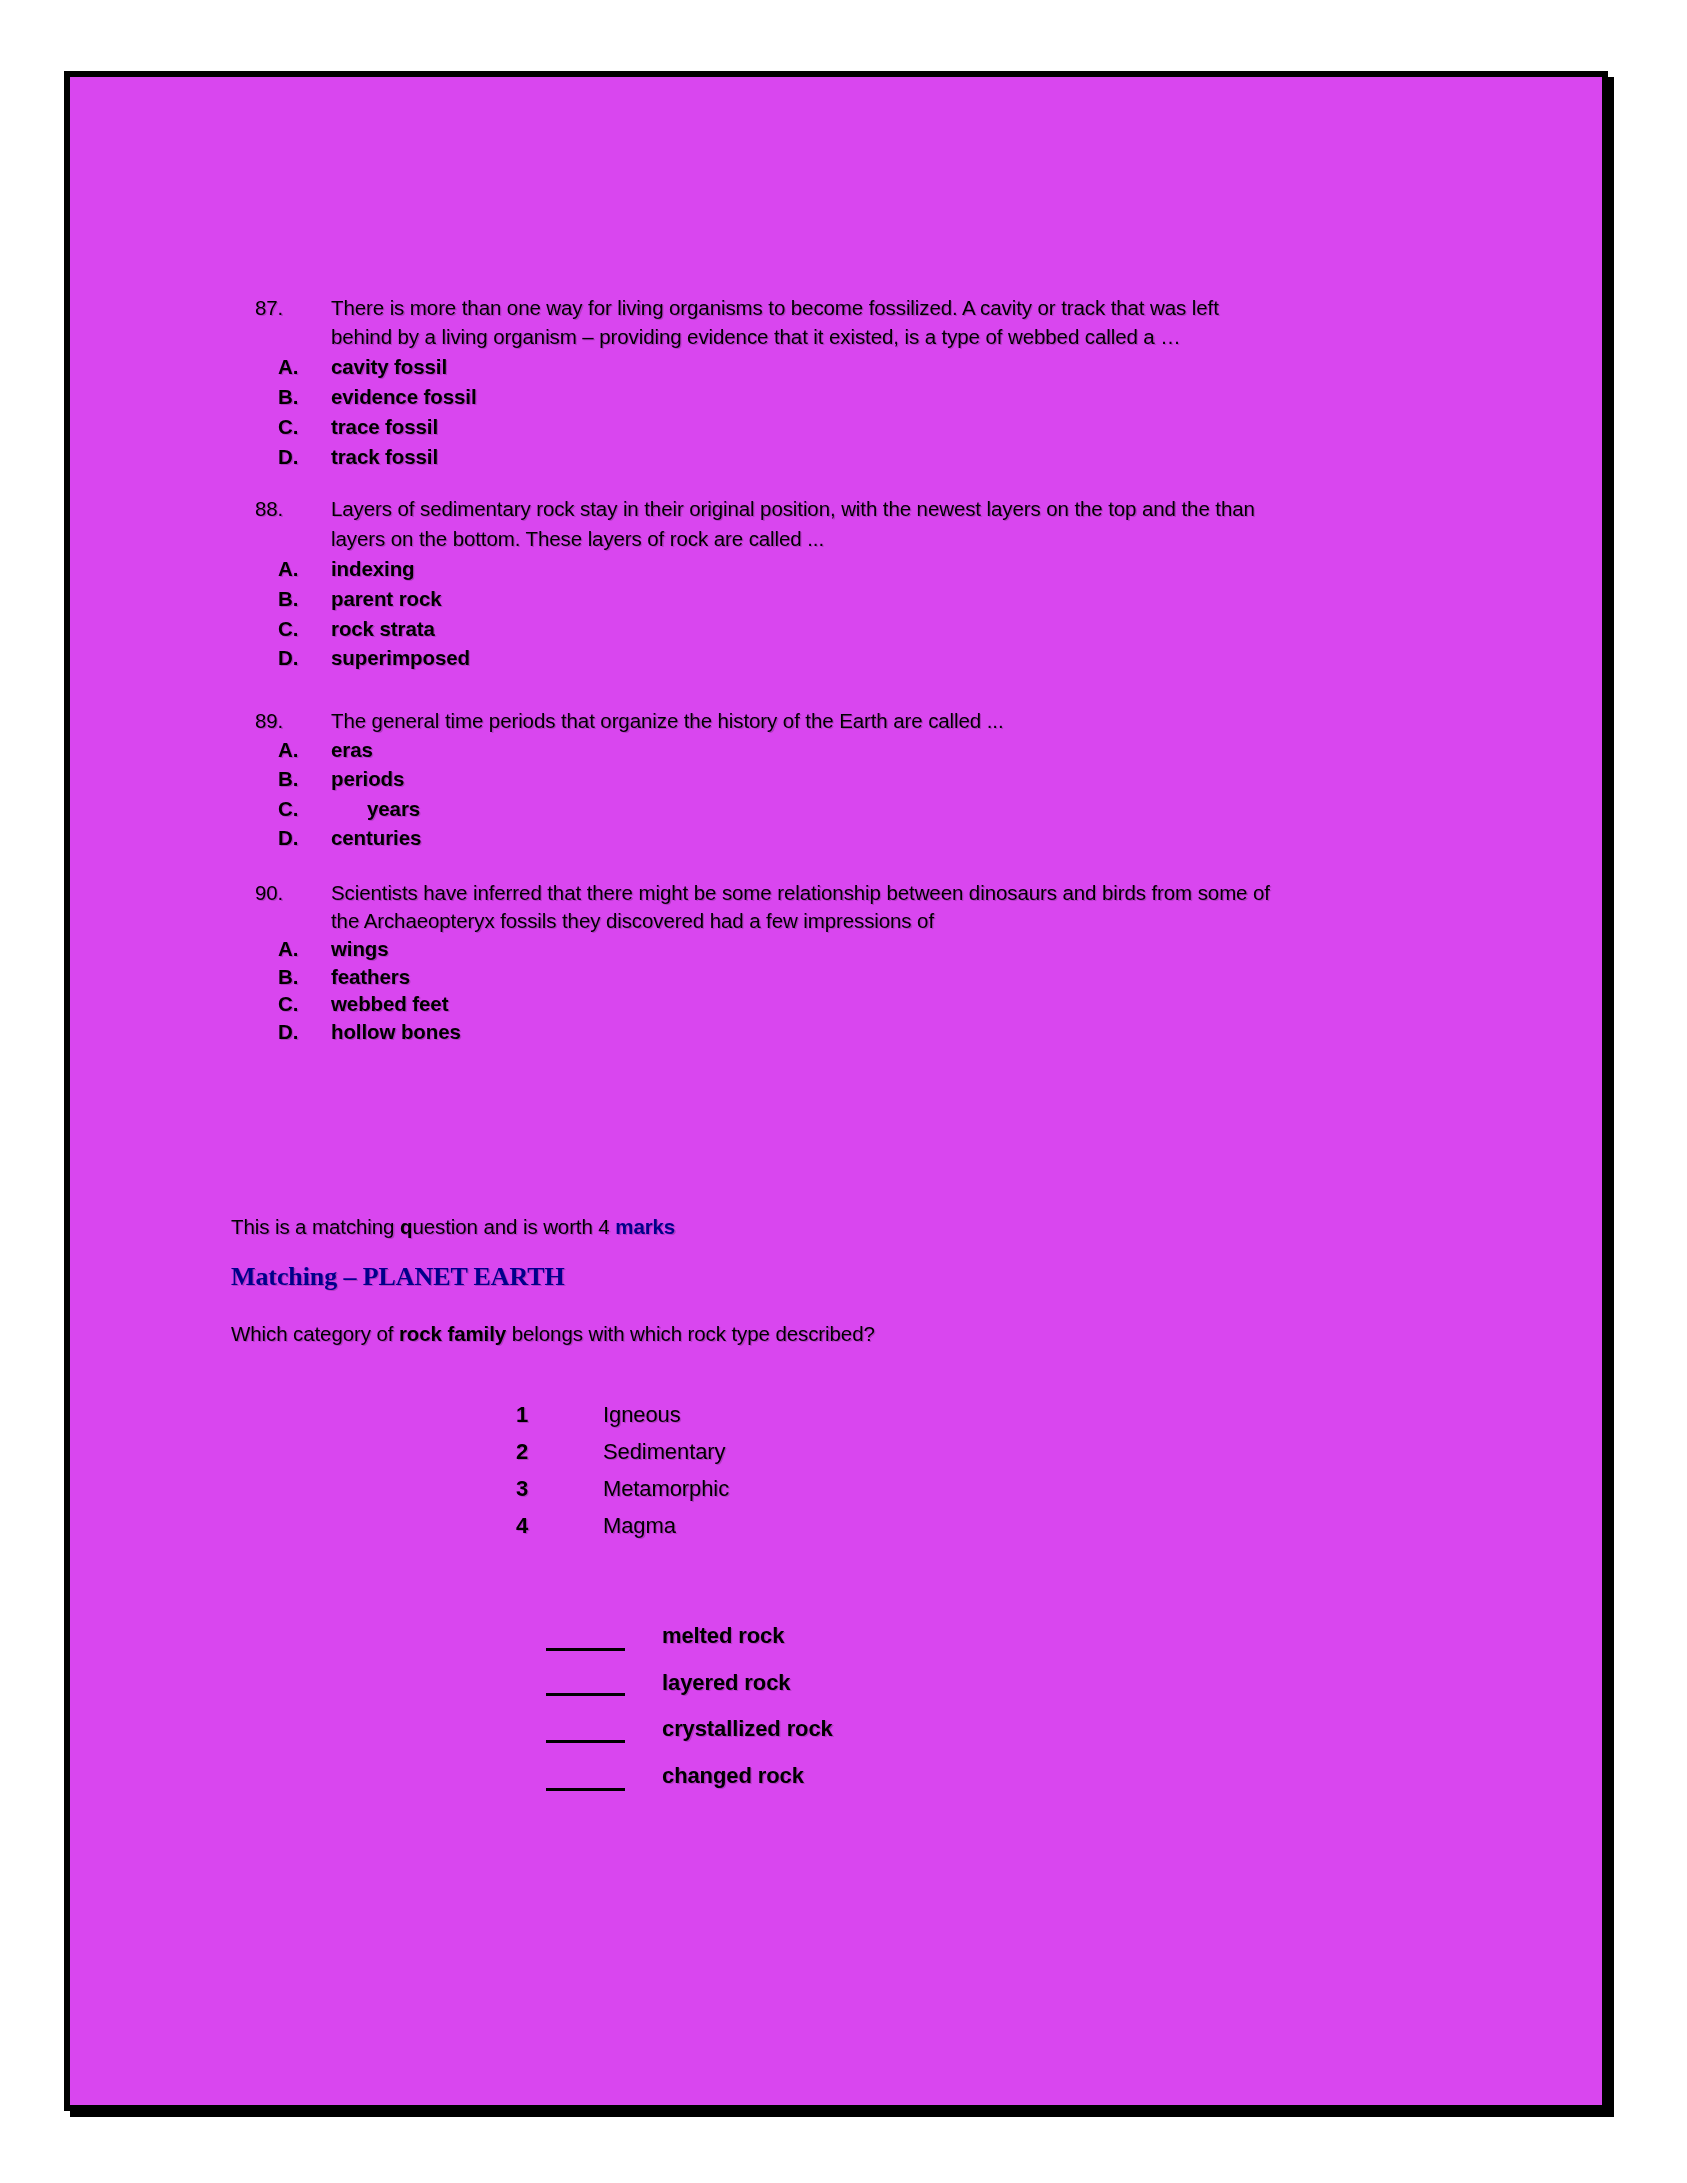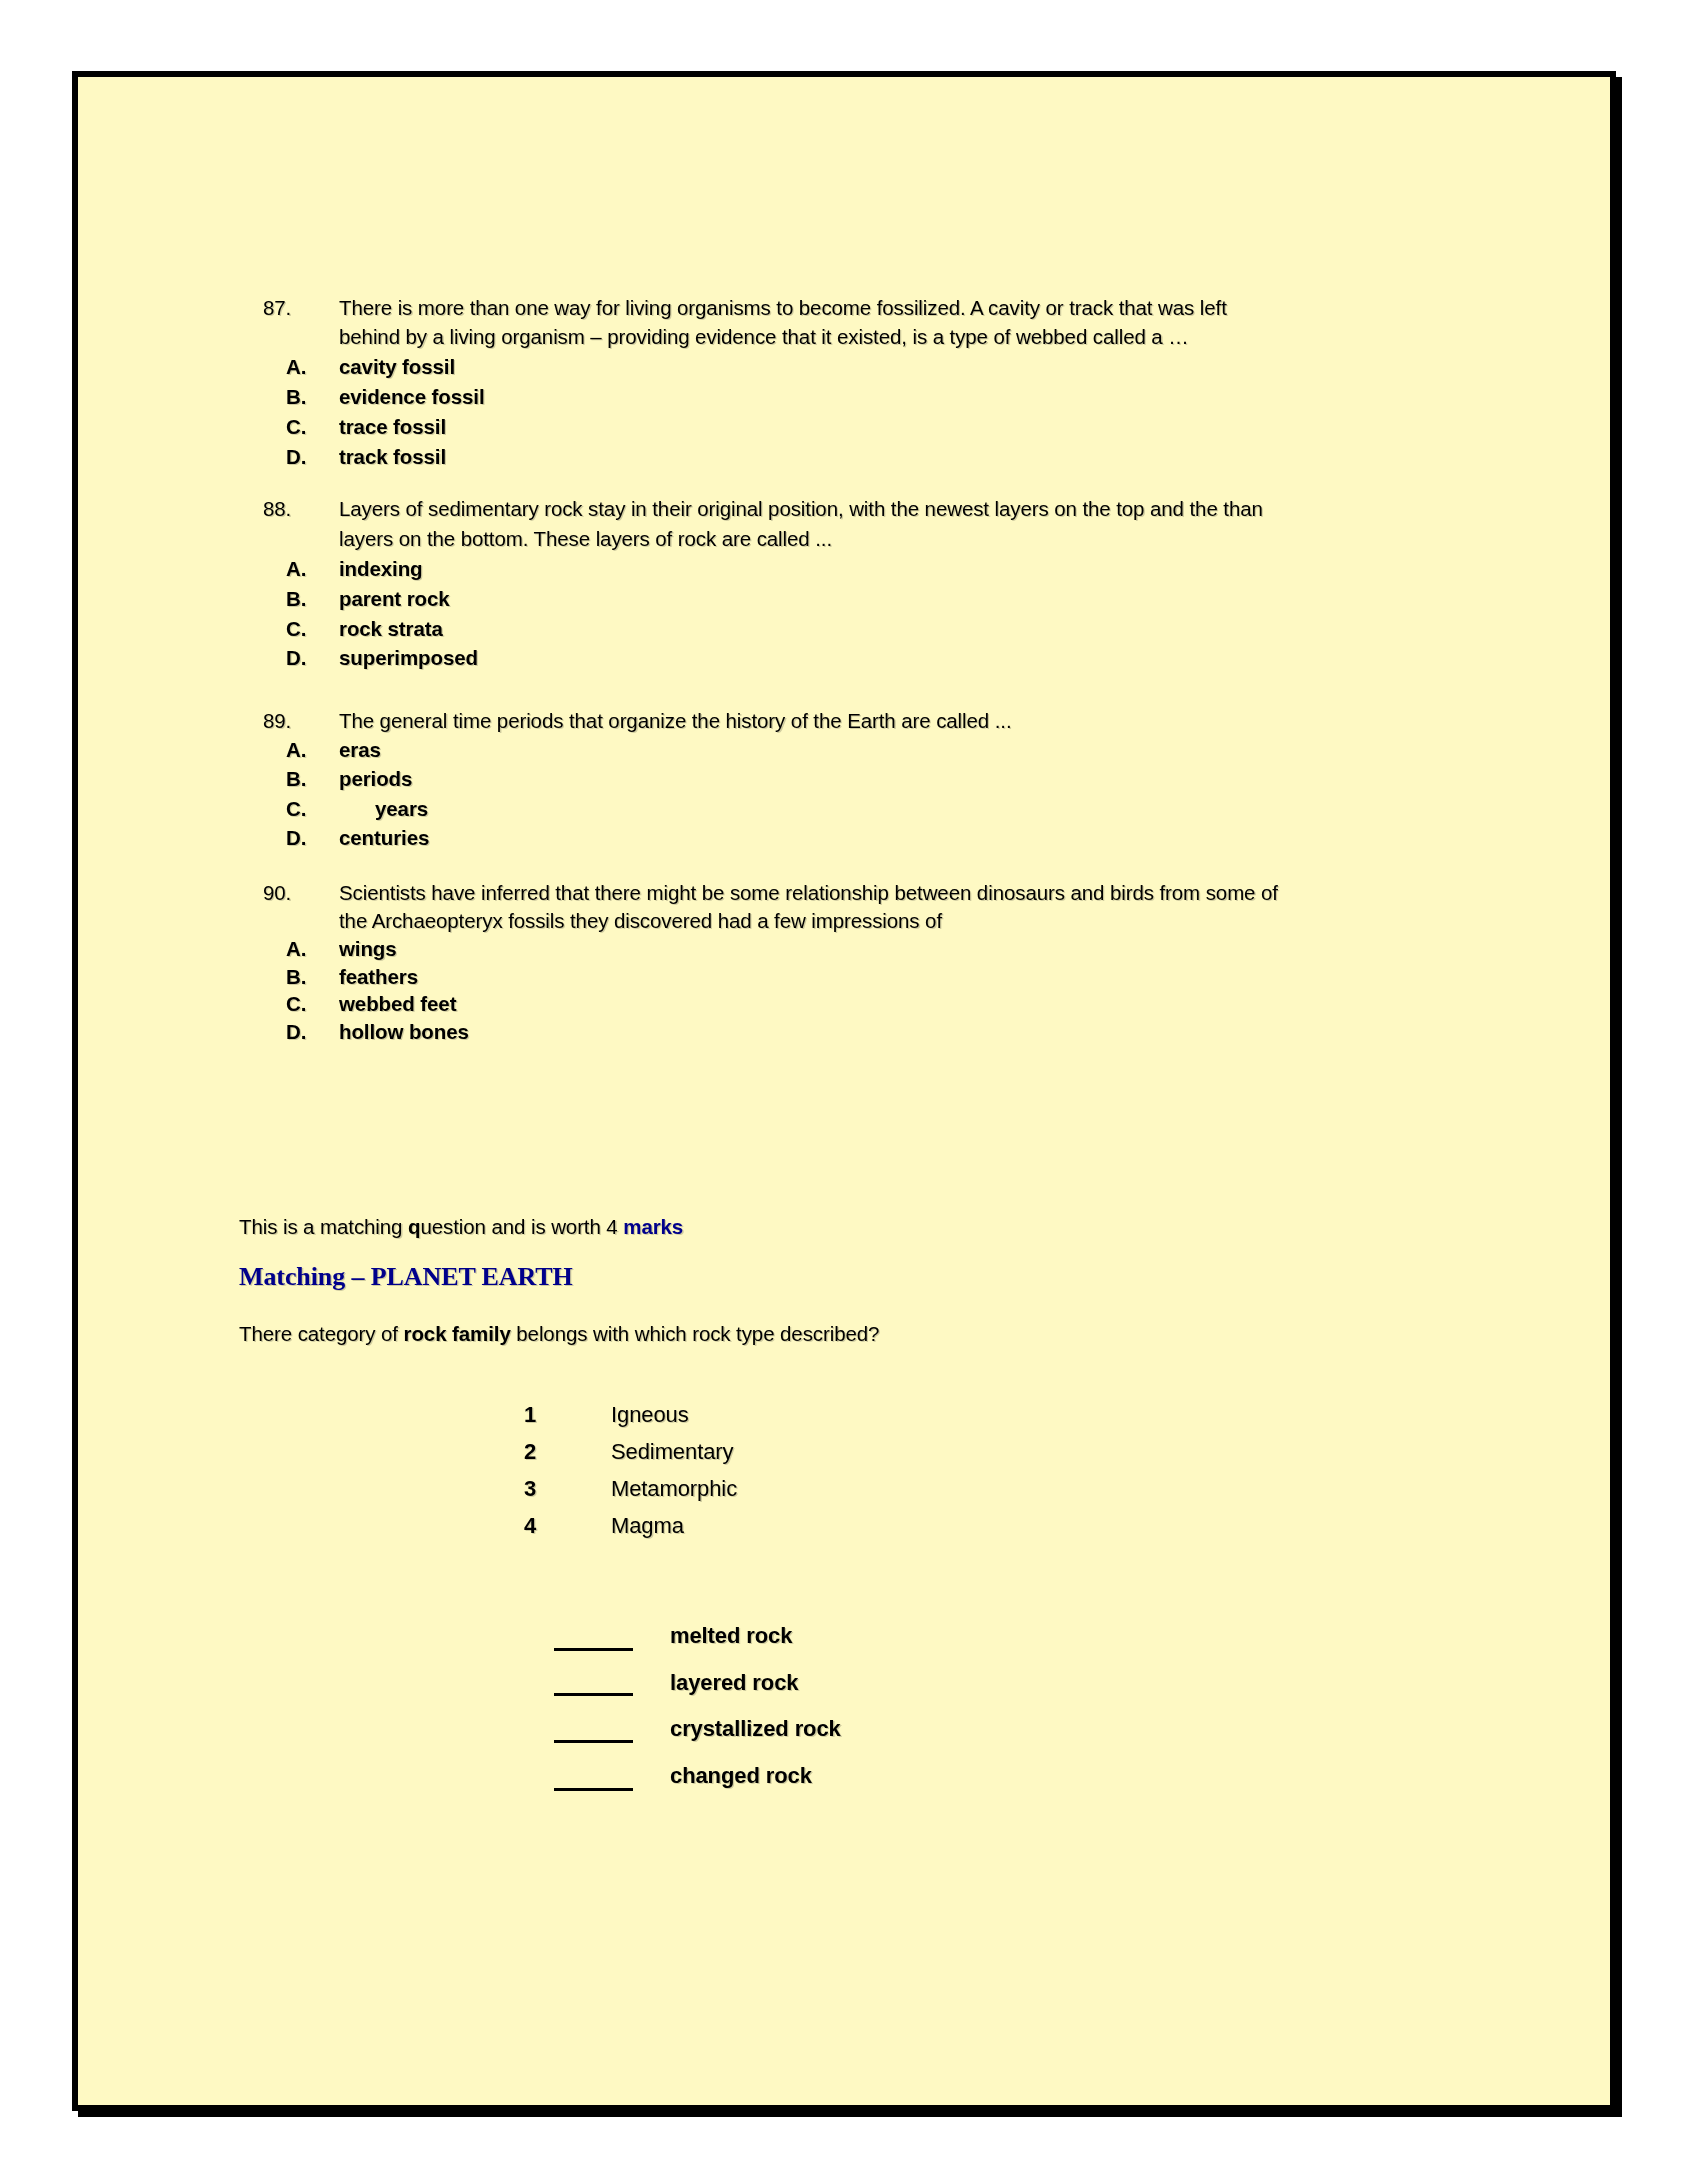--- a/index.html
+++ b/index.html
@@ -1,22 +1,22 @@
 <!DOCTYPE html>
 <html style="font-size:10.6px"><head>
 <meta charset="utf-8">
 <style>
   html,body{margin:0;padding:0;}
   body{
     width:1687px;height:2183px;background:#ffffff;position:relative;
     font-family:"Liberation Sans", sans-serif;color:#000;
   }
   .page{
-    position:absolute;left:72px;top:71px;width:1544px;height:2040px;
-    box-sizing:border-box;border:6px solid #000;background:#fef9c3;
+    position:absolute;left:64px;top:71px;width:1544px;height:2040px;
+    box-sizing:border-box;border:6px solid #000;background:#d946ef;
     box-shadow:6px 6px 0 0 #000;
   }
   .row{
     position:absolute;left:0;right:0;height:29px;line-height:29px;
     font-size:20.5px;letter-spacing:-0.1px;white-space:nowrap;
     text-shadow:1.3px 1.3px 0 rgba(0,0,0,0.18);
   }
   .cell{position:absolute;top:0;}
   .flowrow{position:absolute;white-space:nowrap;height:29px;line-height:29px;
     font-size:20.5px;letter-spacing:-0.1px;text-shadow:1.3px 1.3px 0 rgba(0,0,0,0.18);}
@@ -113,21 +113,21 @@
     <div class="row" style="top: 912px;">
       <span class="cell b" style="left: 208px;">C.</span>
       <span class="cell b" style="left: 261px;">webbed feet</span>
     </div>
     <div class="row" style="top: 940px;">
       <span class="cell b" style="left: 208px;">D.</span>
       <span class="cell b" style="left: 261px;">hollow bones</span>
     </div>
     <div class="flowrow" style="top: 1135px; left: 161px;"><span>This is a matching </span><span class="b">q</span><span>uestion and is worth 4 </span><span class="b" style="color: rgb(0, 0, 139);">marks</span></div>
     <div class="flowrow heading" style="top: 1182px; left: 161px;"><span class="b" style="color: rgb(0, 0, 139); font-family: Liberation Serif, serif;">Matching – PLANET EARTH</span></div>
-    <div class="flowrow" style="top: 1242px; left: 161px;"><span>There category of </span><span class="b">rock family</span><span> belongs with which rock type described?</span></div>
+    <div class="flowrow" style="top: 1242px; left: 161px;"><span>Which category of </span><span class="b">rock family</span><span> belongs with which rock type described?</span></div>
     <div class="row lg" style="top: 1323px;">
       <span class="cell b" style="left: 446px;">1</span>
       <span class="cell" style="left: 533px;">Igneous</span>
     </div>
     <div class="row lg" style="top: 1360px;">
       <span class="cell b" style="left: 446px;">2</span>
       <span class="cell" style="left: 533px;">Sedimentary</span>
     </div>
     <div class="row lg" style="top: 1397px;">
       <span class="cell b" style="left: 446px;">3</span>

